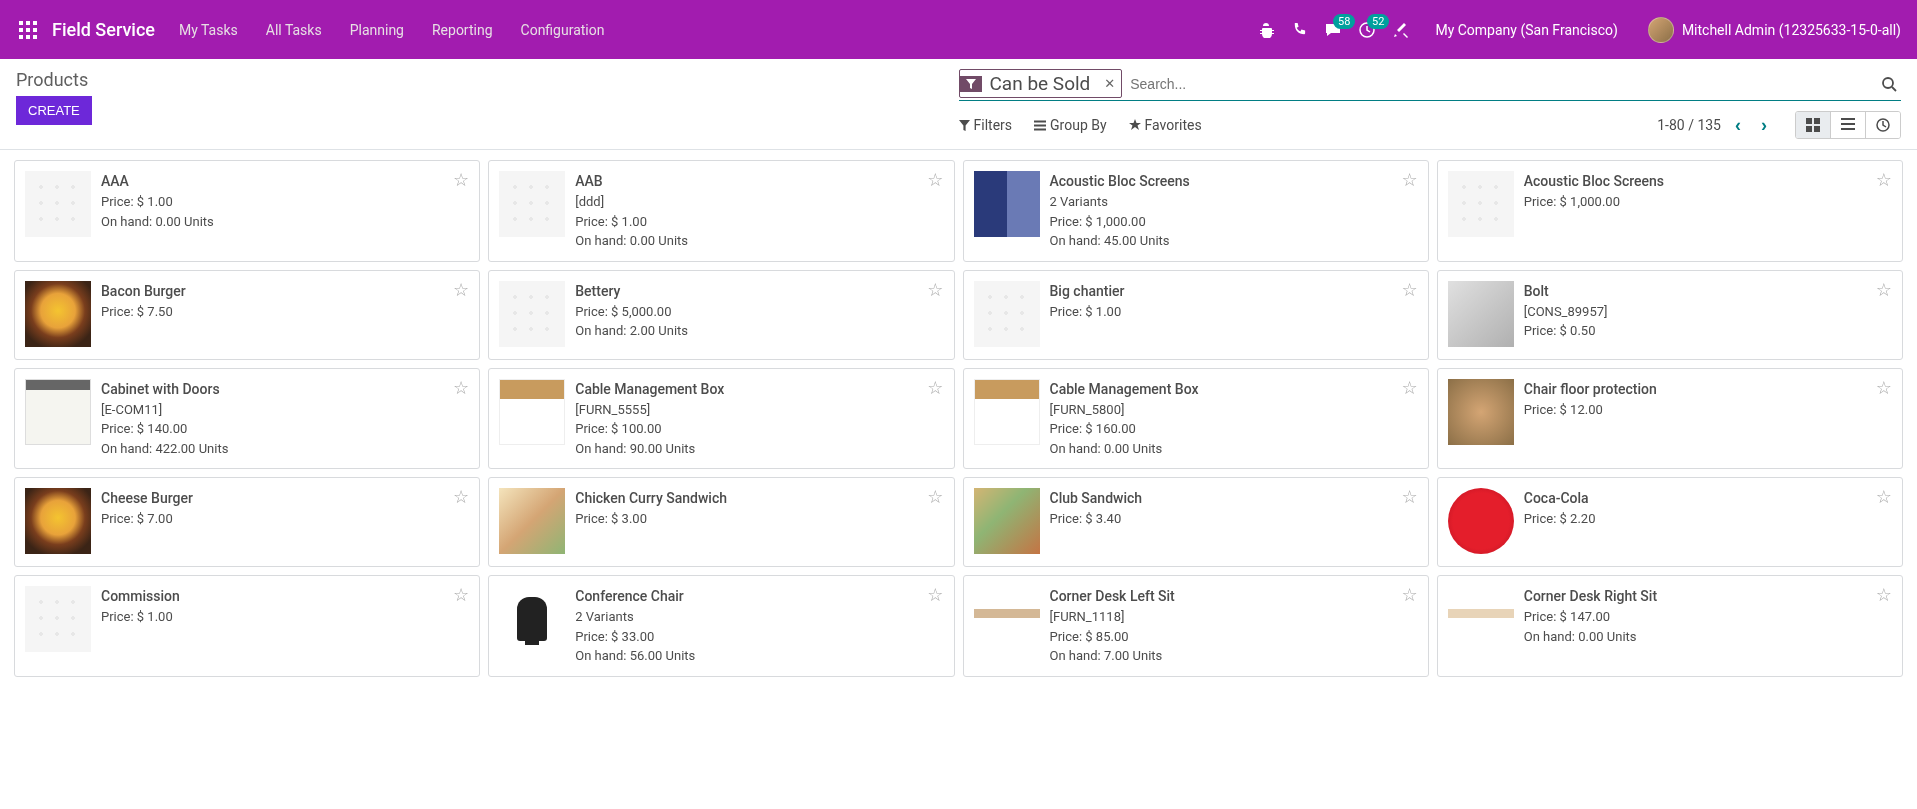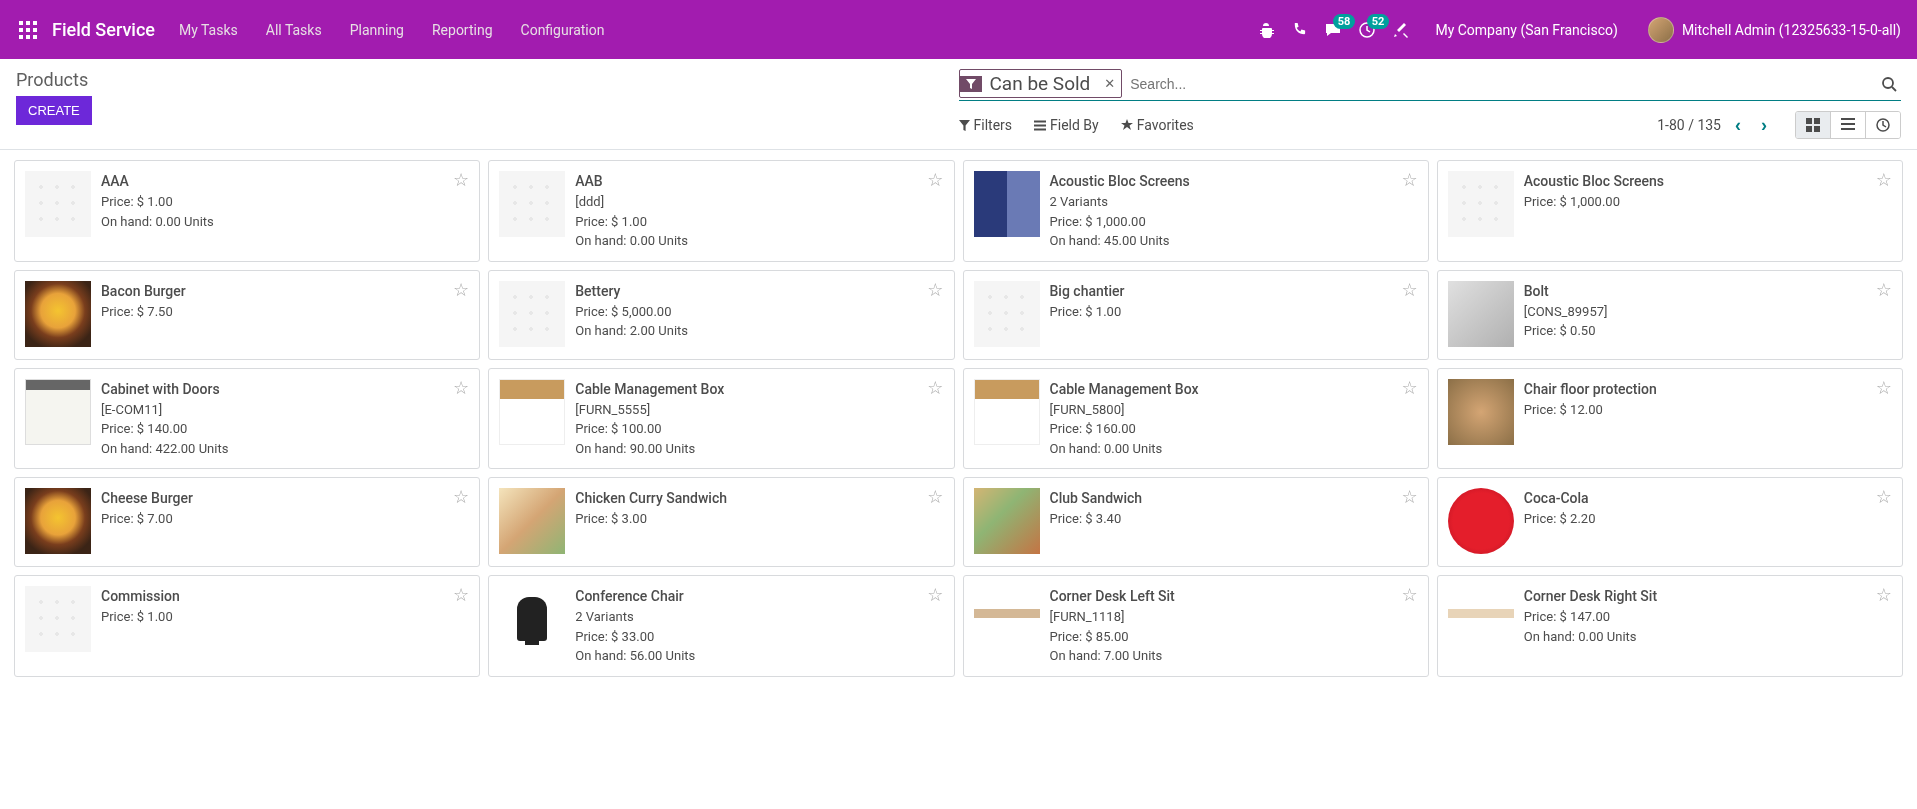--- a/index.html
+++ b/index.html
@@ -7,21 +7,21 @@
   
   
   .navbar { background: #a21caf; height: 59px; display: flex; align-items: center; padding: 0 16px; color: #fff; }
   .navbar .apps-icon { width: 24px; height: 24px; display: flex; align-items: center; justify-content: center; cursor: pointer; margin-right: 12px; }
   .navbar .app-title { font-size: 18px; font-weight: 500; margin-right: 24px; }
   .navbar .nav-links { display: flex; gap: 28px; }
   .navbar .nav-link { color: #e7dfe4; cursor: pointer; font-size: 14px; }
   .navbar .spacer { flex: 1; }
   .navbar .right-icons { display: flex; align-items: center; gap: 18px; }
   .navbar .icon-btn { color: #fff; cursor: pointer; position: relative; }
-  .navbar .badge { position: absolute; top: -8px; right: -14px; background: #00A09D; color: #fff; font-size: 11px; font-weight: bold; padding: 1px 5px; border-radius: 10px; }
+  .navbar .badge { position: absolute; top: -8px; right: -14px; background: #00A09D; color: #fff; font-size: 11px; font-weight: normal; padding: 1px 5px; border-radius: 10px; }
   .navbar .company { font-size: 14px; margin-left: 8px; cursor: pointer; }
   .navbar .user { display: flex; align-items: center; gap: 8px; font-size: 14px; cursor: pointer; margin-left: 12px; }
   .navbar .avatar { width: 26px; height: 26px; border-radius: 50%; background: linear-gradient(135deg,#d4a574,#8b6f47); border: 1px solid rgba(255,255,255,0.3); }
   
   
   .cp { padding: 10px 16px 0 16px; }
   .cp-top { display: flex; align-items: flex-start; }
   .cp-left { flex: 0 0 50%; }
   .cp-right { flex: 0 0 50%; display: flex; flex-direction: column; }
   .breadcrumb { font-size: 18px; color: #5f5f5f; margin-bottom: 6px; }
@@ -172,21 +172,21 @@
                 <path d="M0 0h10L6 5v5l-2-1V5z"></path>
               </svg>
             <span>Filters</span>
           </div>
           <div class="sopt">
             <svg width="12" height="11" viewBox="0 0 12 10" fill="#4c4c4c">
                 <rect width="12" height="2"></rect>
                 <rect y="4" width="12" height="2"></rect>
                 <rect y="8" width="12" height="2"></rect>
               </svg>
-            <span>Field By</span>
+            <span>Group By</span>
           </div>
           <div class="sopt">
             <svg width="12" height="12" viewBox="0 0 12 12" fill="#4c4c4c">
                 <path d="M6 0l1.5 4H12L8.5 6.5 10 11 6 8 2 11l1.5-4.5L0 4h4.5z"></path>
               </svg>
             <span>Favorites</span>
           </div>
         </div>
         <div class="cp-pager">
           <span class="pager-text">1-80 / 135</span>

